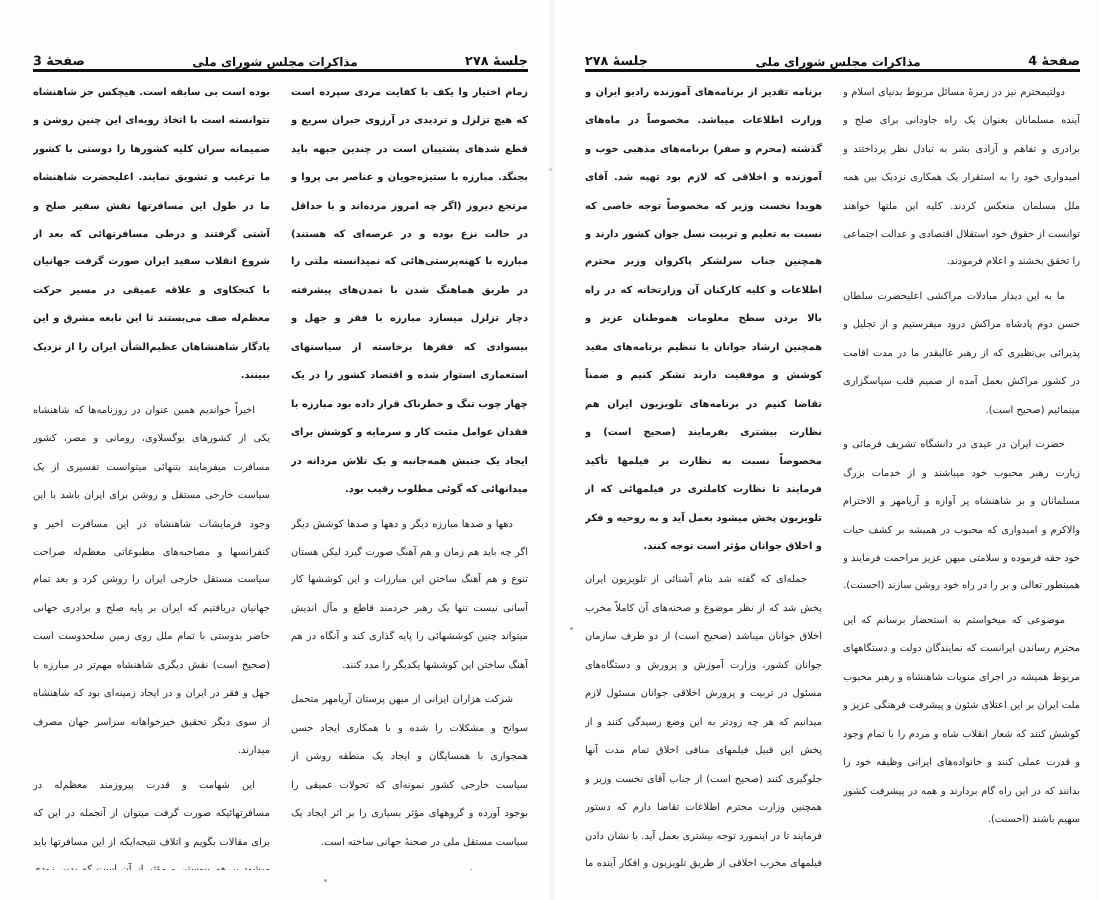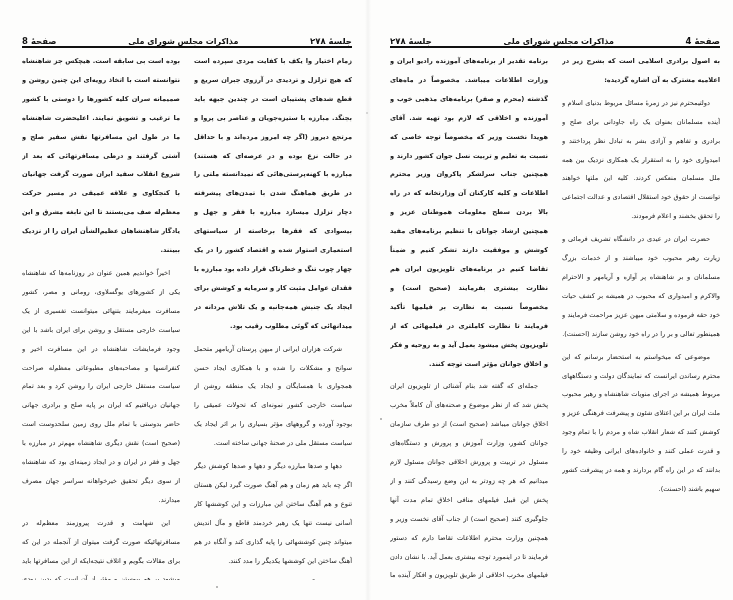--- a/index.html
+++ b/index.html
@@ -97,28 +97,28 @@
 <body>
 
 <div class="spread">
 
   <div class="gutter-shadow"></div>
 
   <div class="page left">
     <div class="page-header">
       <span>جلسهٔ ۲۷۸</span>
       <span class="title">مذاکرات مجلس شورای ملی</span>
-      <span>صفحهٔ 8</span>
+      <span>صفحهٔ 3</span>
     </div>
     <div class="header-rule"></div>
     <div class="columns">
       <div class="column">
         <p class="cont">زمام اختیار وا یکف با کفایت مردی سپرده است که هیچ تزلزل و تردیدی در آرزوی جبران سریع و قطع شدهای پشتیبان است در چندین جبهه باید بجنگد. مبارزه با ستیزه‌جویان و عناصر بی پروا و مرتجع دیروز (اگر چه امروز مرده‌اند و با حداقل در حالت نزع بوده و در عرصه‌ای که هستند) مبارزه با کهنه‌پرستی‌هائی که نمیدانسته ملتی را در طریق هماهنگ شدن با تمدن‌های پیشرفته دچار تزلزل میسازد مبارزه با فقر و جهل و بیسوادی که فقرها برخاسته از سیاستهای استعماری استوار شده و اقتصاد کشور را در یک چهار چوب تنگ و خطرناک قرار داده بود مبارزه با فقدان عوامل مثبت کار و سرمایه و کوشش برای ایجاد یک جنبش همه‌جانبه و یک تلاش مردانه در میدانهائی که گوئی مطلوب رقیب بود.</p>
+        <p>دهها و صدها مبارزه دیگر و دهها و صدها کوشش دیگر اگر چه باید هم زمان و هم آهنگ صورت گیرد لیکن هستان تنوع و هم آهنگ ساختن این مبارزات و این کوششها کار آسانی نیست تنها یک رهبر خردمند قاطع و مآل اندیش میتواند چنین کوششهائی را پایه گذاری کند و آنگاه در هم آهنگ ساختن این کوششها یکدیگر را مدد کنند.</p>
         <p>شرکت هزاران ایرانی از میهن پرستان آریامهر متحمل سوانح و مشکلات را شده و با همکاری ایجاد حسن همجواری با همسایگان و ایجاد یک منطقه روشن از سیاست خارجی کشور نمونه‌ای که تحولات عمیقی را بوجود آورده و گروههای مؤثر بسیاری را بر اثر ایجاد یک سیاست مستقل ملی در صحنهٔ جهانی ساخته است.</p>
-        <p>دهها و صدها مبارزه دیگر و دهها و صدها کوشش دیگر اگر چه باید هم زمان و هم آهنگ صورت گیرد لیکن هستان تنوع و هم آهنگ ساختن این مبارزات و این کوششها کار آسانی نیست تنها یک رهبر خردمند قاطع و مآل اندیش میتواند چنین کوششهائی را پایه گذاری کند و آنگاه در هم آهنگ ساختن این کوششها یکدیگر را مدد کنند.</p>
         <p>ظاهر با انگیزه عمیق فلسفه‌ای صلح‌جویی و دوستی با تمام کشورها فارغ از نظم سیاسی کشور آن کشورها جزیی است که آسانی نبوده و نیست. در واقع بخش خود درهم بریختن آن امید که کسب دوستی تعلیقهای بزرگ مخالف برای بسیاری از زمامداران کشورهای در حال رشد میسر نبود و این آنها کشورها بود که با ثبات و استقلال داشتیم.</p>
 
       </div>
       <div class="column">
         <p class="cont">بوده است بی سابقه است. هیچکس جز شاهنشاه نتوانسته است با اتخاذ رویه‌ای این چنین روشن و صمیمانه سران کلیه کشورها را دوستی با کشور ما ترغیب و تشویق نمایند. اعلیحضرت شاهنشاه ما در طول این مسافرتها نقش سفیر صلح و آشتی گرفتند و درطی مسافرتهائی که بعد از شروع انقلاب سفید ایران صورت گرفت جهانیان با کنجکاوی و علاقه عمیقی در مسیر حرکت معظم‌له صف می‌بستند تا این نابغه مشرق و این یادگار شاهنشاهان عظیم‌الشأن ایران را از نزدیک ببینند.</p>
         <p>اخیراً خواندیم همین عنوان در روزنامه‌ها که شاهنشاه یکی از کشورهای یوگسلاوی، رومانی و مصر، کشور مسافرت میفرمایند بتنهائی میتوانست تفسیری از یک سیاست خارجی مستقل و روشن برای ایران باشد با این وجود فرمایشات شاهنشاه در این مسافرت اخیر و کنفرانسها و مصاحبه‌های مطبوعاتی معظم‌له صراحت سیاست مستقل خارجی ایران را روشن کرد و بعد تمام جهانیان دریافتیم که ایران بر پایه صلح و برادری جهانی حاضر بدوستی با تمام ملل روی زمین سلحدوست است (صحیح است) نقش دیگری شاهنشاه مهم‌تر در مبارزه با جهل و فقر در ایران و در ایجاد زمینه‌ای بود که شاهنشاه از سوی دیگر تحقیق خیرخواهانه سراسر جهان مصرف میدارند.</p>
         <p>این شهامت و قدرت پیروزمند معظم‌له در مسافرتهائیکه صورت گرفت میتوان از آنجمله در این که برای مقالات بگویم و اتلاف نتیجه‌ایکه از این مسافرتها باید میشود بر هم پیوستن و مؤثر از آن است که بدین زودی نتوان آنرا در یک مجال باید بود و ایمن. نور آینده نزدیکی بیشتر خود نیز که ثمره انقلاب شاه و مردم جهت دوست افزونتر بر هر شاه و یک کشور خارج چه اقتصادی در ترقی و تعالی کشور مسائل صلح جهانی در بر داشت.</p>
 
       </div>
     </div>
@@ -126,22 +126,22 @@
 
   <div class="page right">
     <div class="page-header">
       <span>صفحهٔ 4</span>
       <span class="title">مذاکرات مجلس شورای ملی</span>
       <span>جلسهٔ ۲۷۸</span>
     </div>
     <div class="header-rule"></div>
     <div class="columns">
       <div class="column">
-        <p class="cont">به اصول برادری اسلامی است که بشرح زیر در اعلامیه مشترک به آن اشاره گردیده:</p>
         <p>دولتیمحترم نیز در زمرهٔ مسائل مربوط بدنیای اسلام و آینده مسلمانان بعنوان یک راه جاودانی برای صلح و برادری و تفاهم و آزادی بشر به تبادل نظر پرداختند و امیدواری خود را به استقرار یک همکاری نزدیک بین همه ملل مسلمان منعکس کردند. کلیه این ملتها خواهند توانست از حقوق خود استقلال اقتصادی و عدالت اجتماعی را تحقق بخشند و اعلام فرمودند.</p>
+        <p>ما به این دیدار مبادلات مراکشی اعلیحضرت سلطان حسن دوم پادشاه مراکش درود میفرستیم و از تجلیل و پذیرائی بی‌نظیری که از رهبر عالیقدر ما در مدت اقامت در کشور مراکش بعمل آمده از صمیم قلب سپاسگزاری مینمائیم (صحیح است).</p>
         <p>حضرت ایران در عیدی در دانشگاه تشریف فرمائی و زیارت رهبر محبوب خود میباشند و از خدمات بزرگ مسلمانان و بر شاهنشاه پر آوازه و آریامهر و الاحترام والاکرم و امیدواری که محبوب در همیشه بر کشف حیات خود حقه فرموده و سلامتی میهن عزیز مراحمت فرمایند و همینطور تعالی و بر را در راه خود روشن سازند (احسنت).</p>
         <p>موضوعی که میخواستم به استحضار برسانم که این محترم رساندن ایرانست که نمایندگان دولت و دستگاههای مربوط همیشه در اجرای منویات شاهنشاه و رهبر محبوب ملت ایران بر این اعتلای شئون و پیشرفت فرهنگی عزیز و کوشش کنند که شعار انقلاب شاه و مردم را با تمام وجود و قدرت عملی کنند و خانواده‌های ایرانی وظیفه خود را بدانند که در این راه گام بردارند و همه در پیشرفت کشور سهیم باشند (احسنت).</p>
 
       </div>
       <div class="column">
         <p class="cont">برنامه تقدیر از برنامه‌های آموزنده رادیو ایران و وزارت اطلاعات میباشد. مخصوصاً در ماه‌های گذشته (محرم و صفر) برنامه‌های مذهبی خوب و آموزنده و اخلاقی که لازم بود تهیه شد. آقای هویدا نخست وزیر که مخصوصاً توجه خاصی که نسبت به تعلیم و تربیت نسل جوان کشور دارند و همچنین جناب سرلشکر پاکروان وزیر محترم اطلاعات و کلیه کارکنان آن وزارتخانه که در راه بالا بردن سطح معلومات هموطنان عزیز و همچنین ارشاد جوانان با تنظیم برنامه‌های مفید کوشش و موفقیت دارند تشکر کنیم و ضمناً تقاضا کنیم در برنامه‌های تلویزیون ایران هم نظارت بیشتری بفرمایند (صحیح است) و مخصوصاً نسبت به نظارت بر فیلمها تأکید فرمایند تا نظارت کاملتری در فیلمهائی که از تلویزیون پخش میشود بعمل آید و به روحیه و فکر و اخلاق جوانان مؤثر است توجه کنند.</p>
         <p>جمله‌ای که گفته شد بنام آشنائی از تلویزیون ایران پخش شد که از نظر موضوع و صحنه‌های آن کاملاً مخرب اخلاق جوانان میباشد (صحیح است) از دو طرف سازمان جوانان کشور، وزارت آموزش و پرورش و دستگاه‌های مسئول در تربیت و پرورش اخلاقی جوانان مسئول لازم میدانیم که هر چه زودتر به این وضع رسیدگی کنند و از پخش این قبیل فیلمهای منافی اخلاق تمام مدت آنها جلوگیری کنند (صحیح است) از جناب آقای نخست وزیر و همچنین وزارت محترم اطلاعات تقاضا دارم که دستور فرمایند تا در اینمورد توجه بیشتری بعمل آید. با نشان دادن فیلمهای مخرب اخلاقی از طریق تلویزیون و افکار آینده ما را در فکر و روح جوانان ما بسوی دیگری سوق ندهند از توجهی که به سخنان بنده مبذول فرمودید سپاسگزارم (احسنت).</p>
 
       </div>
     </div>

